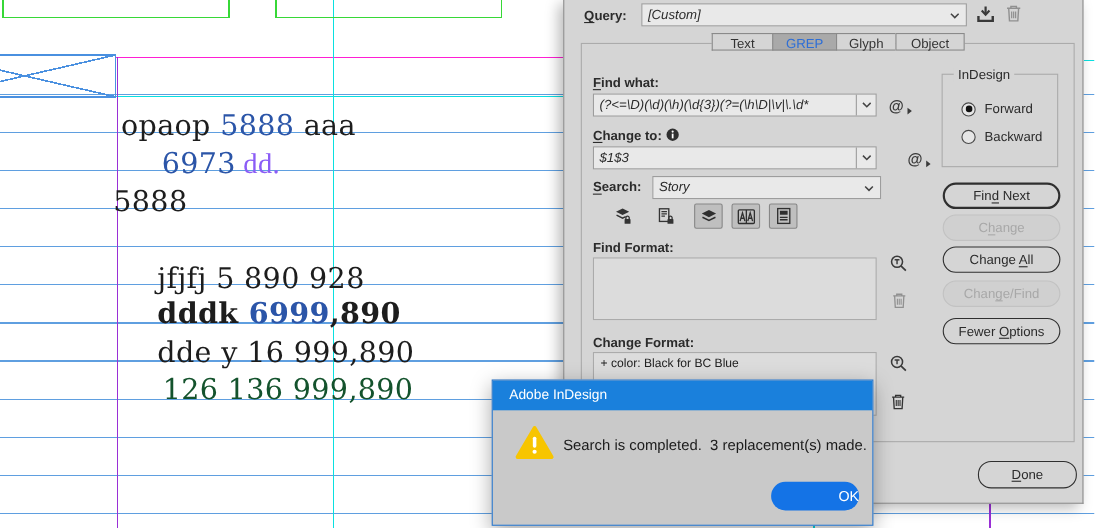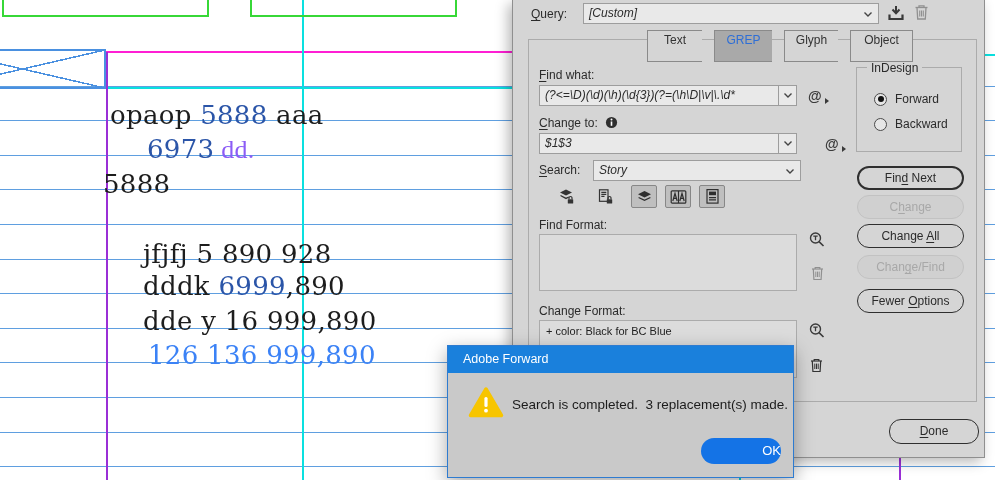--- a/index.html
+++ b/index.html
@@ -6,30 +6,30 @@
   .stage{position:relative;width:995px;height:480px;overflow:hidden;background:#fff;font-family:"Liberation Sans",sans-serif;}
   
   #guides{position:absolute;left:0;top:0;width:995px;height:480px;shape-rendering:crispEdges;}
   #doc-text{position:absolute;left:0;top:0;width:995px;height:480px;}
   .doc-line{position:absolute;font-family:"DejaVu Serif",serif;font-size:26px;line-height:1;white-space:pre;letter-spacing:.3px;}
   
   .dialog{position:absolute;left:512px;top:0;width:473px;height:458px;background:#d5d5d5;
           border:1px solid #8f8f8f;border-top:none;box-shadow:-4px 4px 12px rgba(0,0,0,.28);
           font-size:12px;color:#2b2b2b;z-index:10;box-sizing:border-box;}
   .abs{position:absolute;}
-  .lbl{white-space:nowrap;}
+  .lbl{white-space:nowrap;font-weight:bold;}
   u{text-decoration:underline;text-underline-offset:2px;}
   .field,.select{background:#e9e9e9;border:1px solid #9d9d9d;box-sizing:border-box;height:21px;}
   .field .val,.select .val{display:block;padding:0 5px;line-height:19px;overflow:hidden;white-space:pre;font-style:italic;}
   .field .val{padding-right:20px;}
   .chev-seg{position:absolute;right:0;top:0;bottom:0;width:17px;border-left:1px solid #9d9d9d;display:flex;align-items:center;justify-content:center;}
   .chev-plain{position:absolute;right:5px;top:7px;}
   .at-icon{font-size:14px;color:#3a3a3a;font-weight:bold;position:relative;line-height:14px;}
   .at-icon::after{content:"";position:absolute;right:-7px;bottom:0;border-left:4px solid #3a3a3a;border-top:3px solid transparent;border-bottom:3px solid transparent;}
-  .tabs{position:absolute;left:134px;top:30px;display:flex;height:32px;z-index:3;gap:12px;}
+  .tabs{position:absolute;left:134px;top:30px;display:flex;height:16px;z-index:3;}
   .tab{border:1px solid #8a8a8a;border-right:none;background:#d5d5d5;text-align:center;line-height:18px;box-sizing:border-box;font-size:12px;color:#333;}
   .tab:last-child{border-right:1px solid #8a8a8a;}
   .tab.active{background:#a9a9a9;color:var(--grep-tab-text);}
   .tab-text{width:55px}.tab-grep{width:58px}.tab-glyph{width:54px}.tab-object{width:63px}
   .group{border:1px solid #ababab;box-sizing:border-box;}
   .legend{position:absolute;top:-7px;left:10px;background:#d5d5d5;padding:0 4px;}
   .toggle{display:flex;align-items:center;justify-content:center;width:26px;height:23px;border:1px solid transparent;border-radius:2px;box-sizing:border-box;}
   .toggle.pressed{background:#bfbfbf;border-color:#878787;}
   .fmt-box{background:#dcdcdc;border:1px solid #ababab;box-sizing:border-box;}
   .fmt-val{display:block;padding:4px 6px;font-size:11px;color:#222;white-space:pre;overflow:hidden;}
@@ -80,23 +80,23 @@
       <rect x="251" y="-6" width="205" height="22" fill="none" stroke="#37d837" stroke-width="1.5"></rect>
       <rect x="-60" y="50" width="165" height="38" fill="none" stroke="#4a90e0" stroke-width="1.5"></rect>
       <line x1="-60" y1="50" x2="105" y2="88" stroke="#4a90e0" stroke-width="1.5"></line>
       <line x1="105" y1="50" x2="-60" y2="88" stroke="#4a90e0" stroke-width="1.5"></line>
     </svg>
   <div id="doc-text">
       <div class="doc-line" style="left: 110px; top: 102px;"><span style="color: rgb(29, 29, 29);">opaop </span><span style="color: rgb(43, 85, 168);">5888</span><span style="color: rgb(29, 29, 29);"> aaa</span></div>
       <div class="doc-line" style="left: 147px; top: 136px;"><span style="color: rgb(43, 85, 168);">6973</span><span style="color: #8b5cf6; font-family: Liberation Serif, serif;"> dd.</span></div>
       <div class="doc-line" style="left: 103px; top: 171px;"><span style="color: rgb(29, 29, 29);">5888</span></div>
       <div class="doc-line" style="left: 143px; top: 241px;"><span style="color: rgb(29, 29, 29);">jfjfj 5 890 928</span></div>
-      <div class="doc-line" style="left: 143px; top: 273px;"><span style="color: rgb(29, 29, 29);">dddk </span><span style="color: rgb(43, 85, 168);">6999</span><span style="color: rgb(29, 29, 29);">,890</span></div>
+      <div class="doc-line" style="left: 143px; top: 273px; font-weight: bold;"><span style="color: rgb(29, 29, 29);">dddk </span><span style="color: rgb(43, 85, 168);">6999</span><span style="color: rgb(29, 29, 29);">,890</span></div>
       <div class="doc-line" style="left: 143px; top: 308px;"><span style="color: rgb(29, 29, 29);">dde y 16 999,890</span></div>
-      <div class="doc-line" style="left: 148px; top: 342px;"><span style="color: #3b82f6;">126 136 999,890</span></div>
+      <div class="doc-line" style="left: 148px; top: 342px;"><span style="color: #14532d;">126 136 999,890</span></div>
     </div>
 
   <div class="dialog">
     <span class="abs lbl" style="left:18px;top:7px"><u>Q</u>uery:</span>
     <div class="abs select" style="left:70px;top:3px;width:296px">
       <span class="val">[Custom]</span>
       <span class="chev-plain">
         <svg class="ic" width="10" height="7">
             <path d="M1.5 1.5 L5 5 L8.5 1.5" fill="none" stroke="#444" stroke-width="1.4"></path>
           </svg>
@@ -263,21 +263,21 @@
     
     <div class="btn default" style="top:166px">Fin<u>d</u> Next</div>
     <div class="btn disabled" style="top:195px">C<u>h</u>ange</div>
     <div class="btn" style="top:224px">Change <u>A</u>ll</div>
     <div class="btn disabled" style="top:255px">Chan<u>g</u>e/Find</div>
     <div class="btn" style="left:376px;top:419px;width:90px;height:25px"><u>D</u>one</div>
     <div class="btn" style="top:289px">Fewer <u>O</u>ptions</div>
   </div>
 
   <div class="alert">
-    <div class="alert-title">Adobe Forward</div>
+    <div class="alert-title">Adobe InDesign</div>
     <span class="abs icon-btn" style="left:20px;top:40px">
       <svg class="ic" width="36" height="33">
           <path d="M18 3 L33.5 29.5 H2.5 Z" fill="#f7c500" stroke="#f7c500" stroke-width="3.5" stroke-linejoin="round"></path>
           <rect x="16.4" y="11" width="3.2" height="10" rx="1.5" fill="#fff"></rect>
           <circle cx="18" cy="24.7" r="1.9" fill="#fff"></circle>
         </svg>
     </span>
     <span class="alert-msg">Search is completed.  3 replacement(s) made.</span>
     <div class="ok-btn">OK</div>
   </div>

